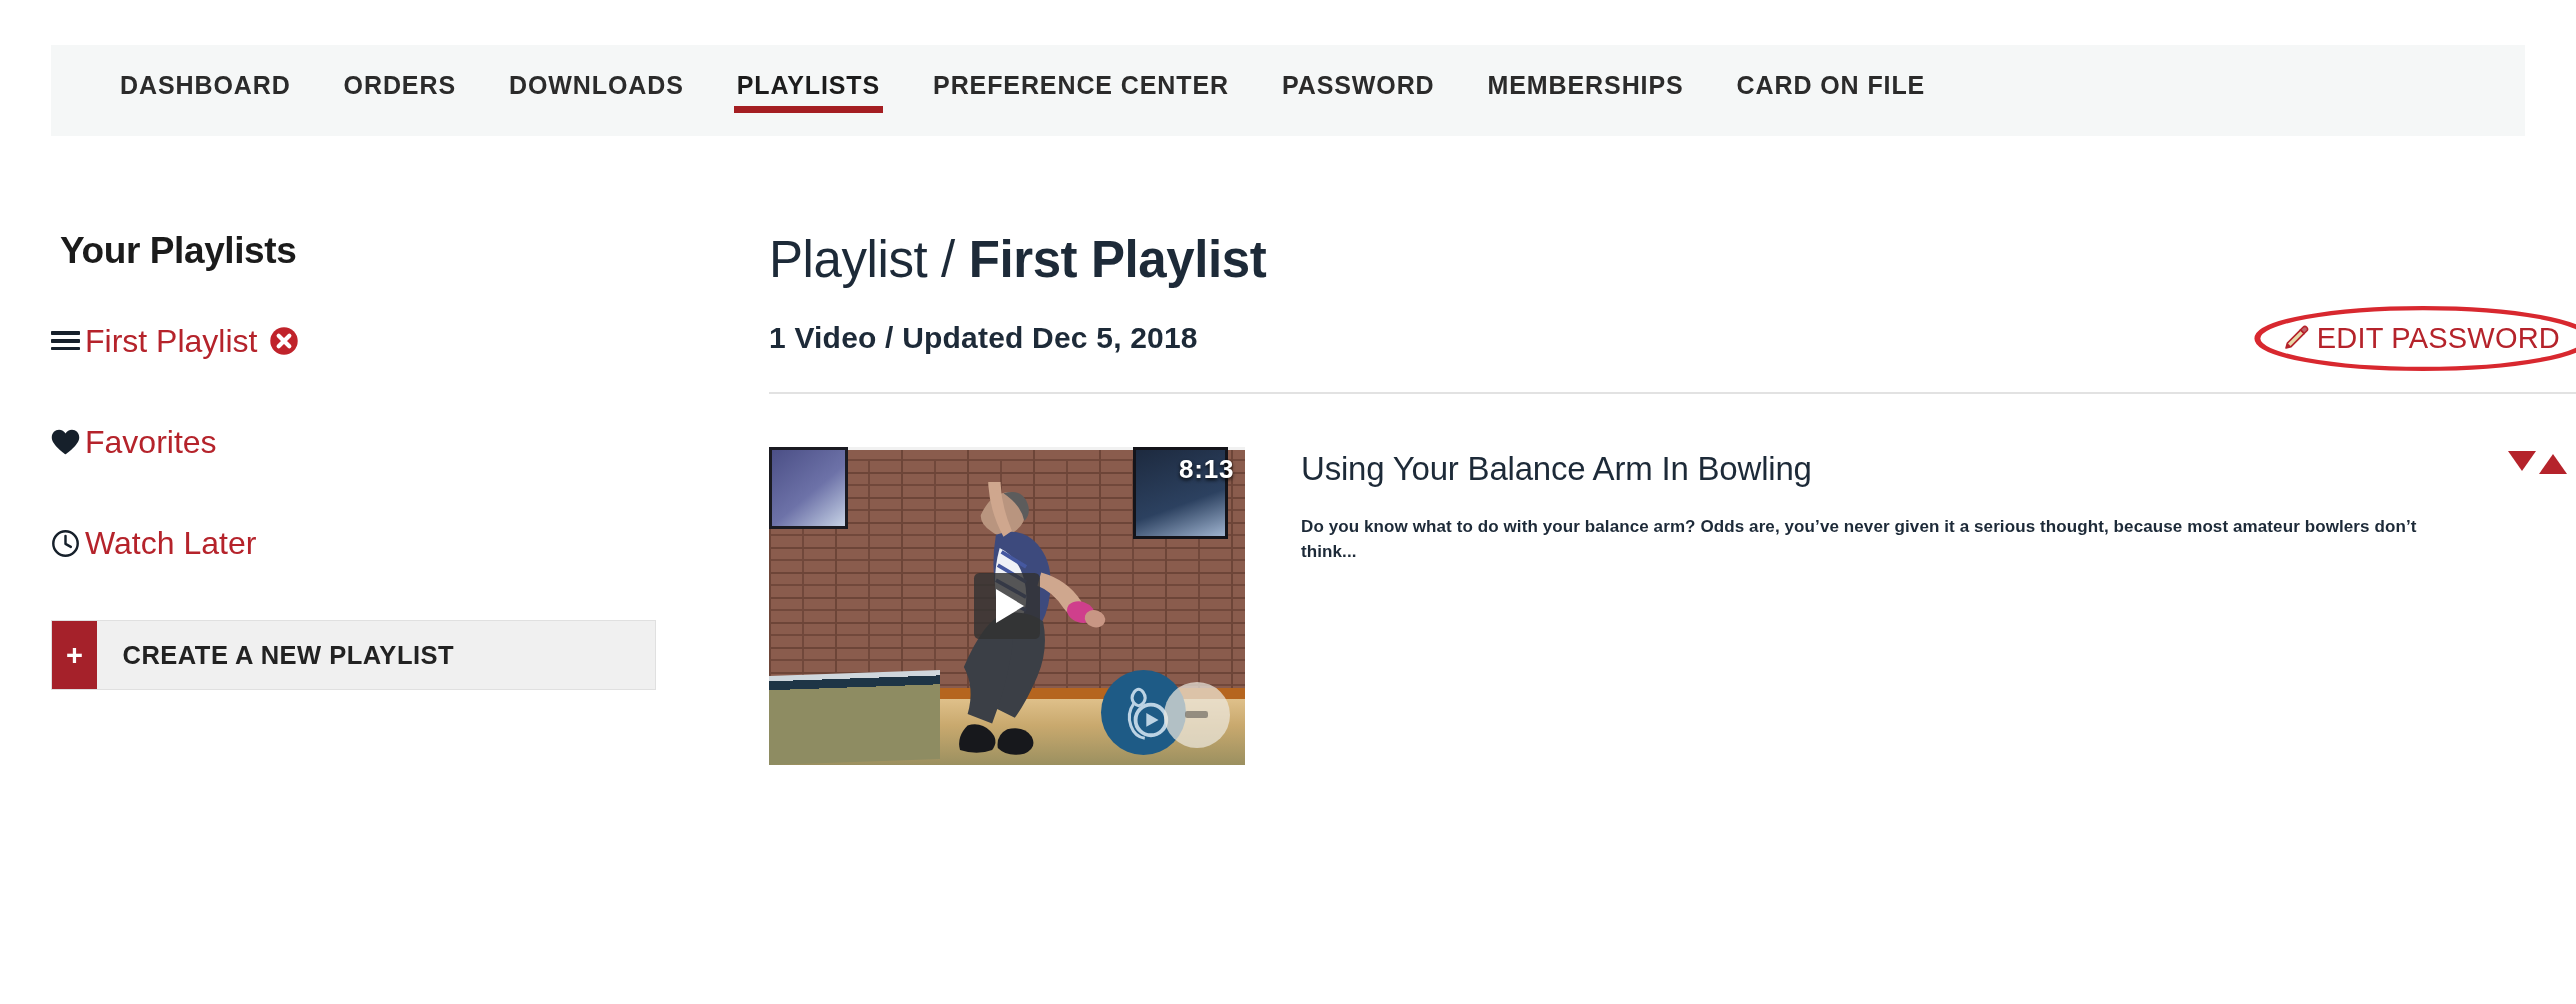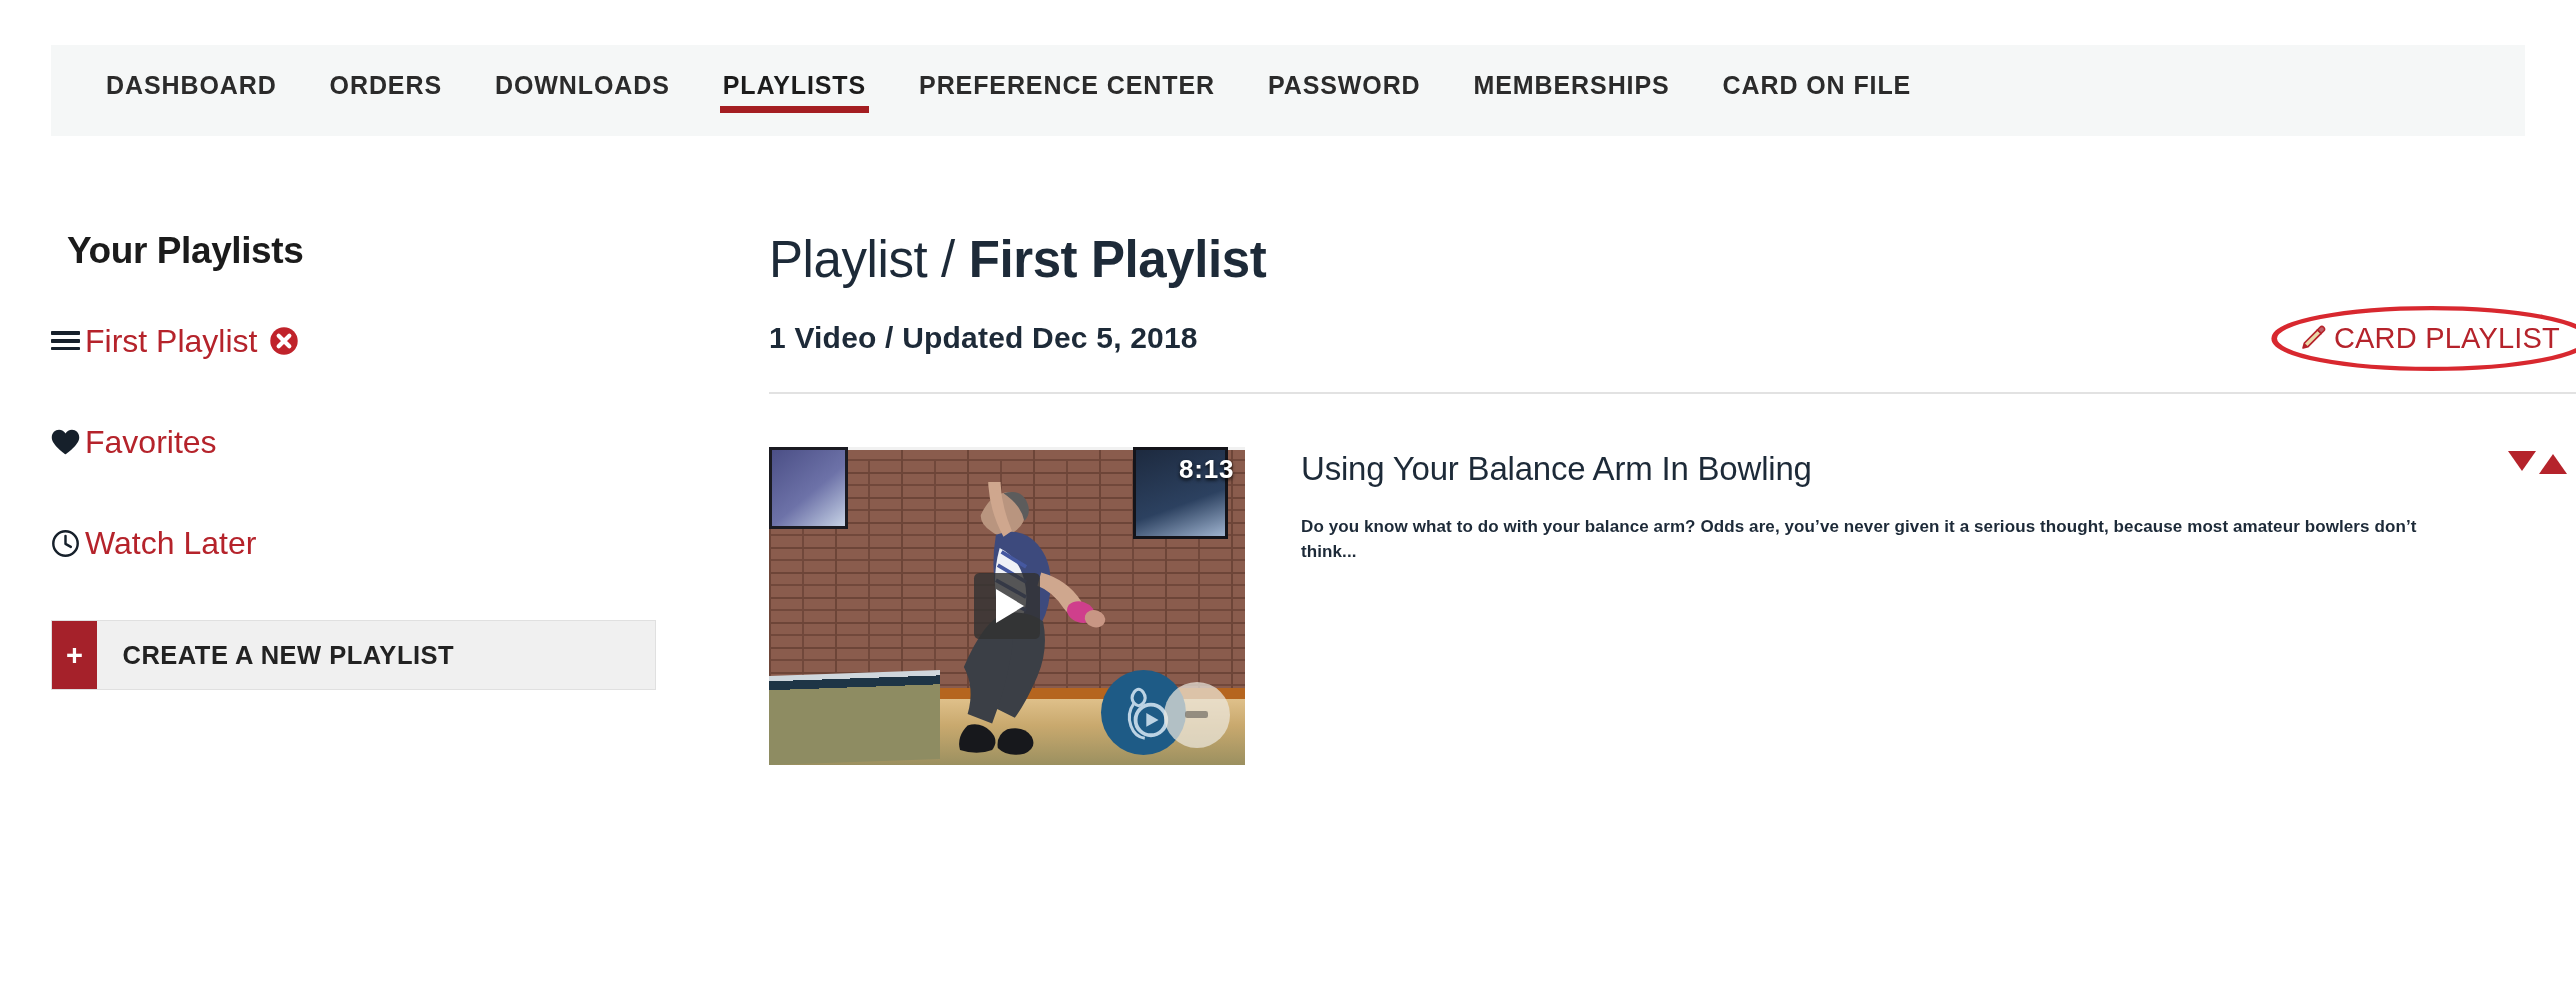--- a/index.html
+++ b/index.html
@@ -43,36 +43,36 @@
   }
   .nav-item.active::after {
     content: "";
     position: absolute;
     left: -3.1px;
     right: -3.1px;
     bottom: -3.1px;
     height: 7px;
     background: #a41e22;
   }
-  .nav-gap-1 { margin-left: 55px; }
+  .nav-gap-1 { margin-left: 69px; }
   .nav-gap   { margin-left: 53px; }
 
   
   .sidebar {
     position: absolute;
     left: 51px;
     top: 232px;
     width: 657px;
   }
   .sidebar-title {
     font-size: 37px;
     font-weight: 700;
     color: #1b1b1b;
     letter-spacing: -0.4px;
-    margin: 0 0 48px 16px;
+    margin: 0 0 48px 9px;
     line-height: 1;
   }
   .pl-item {
     display: flex;
     align-items: center;
     height: 48px;
     margin-bottom: 53px;
     cursor: pointer;
   }
   .pl-icon {
@@ -425,21 +425,21 @@
     <div class="edit-wrap">
       <svg class="annot-ellipse" viewBox="0 0 400 110" preserveAspectRatio="none">
         <ellipse cx="200" cy="55" rx="196" ry="50" fill="none" stroke="#d8282f" stroke-width="7"></ellipse>
       </svg>
       <span class="edit-link">
         <svg width="26" height="26" viewBox="0 0 34 34" aria-hidden="true">
           <path d="M4 30 L5.8 23.5 L23 6.3 L27.7 11 L10.5 28.2 Z" fill="#e8d9a8" stroke="#b5232b" stroke-width="2.2" stroke-linejoin="round"></path>
           <path d="M23 6.3 L26.2 3 A3 3 0 0 1 31 7.8 L27.7 11 Z" fill="#c0626a" stroke="#b5232b" stroke-width="2"></path>
           <path d="M4 30 L5.8 23.5 L10.5 28.2 Z" fill="#b5232b"></path>
         </svg>
-        <span>CARD PLAYLIST</span>
+        <span>EDIT PASSWORD</span>
       </span>
     </div>
   </div>
 
   <div class="divider"></div>
 
   <div class="video-row">
 
     <div class="thumb">
       <div class="brick"></div>

